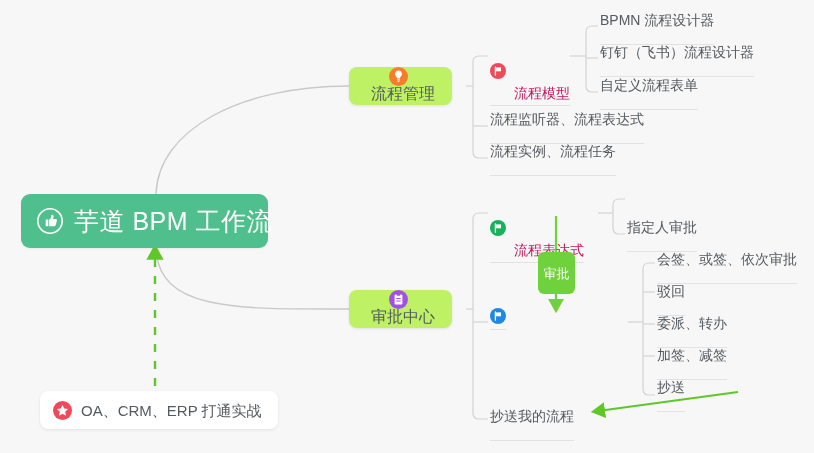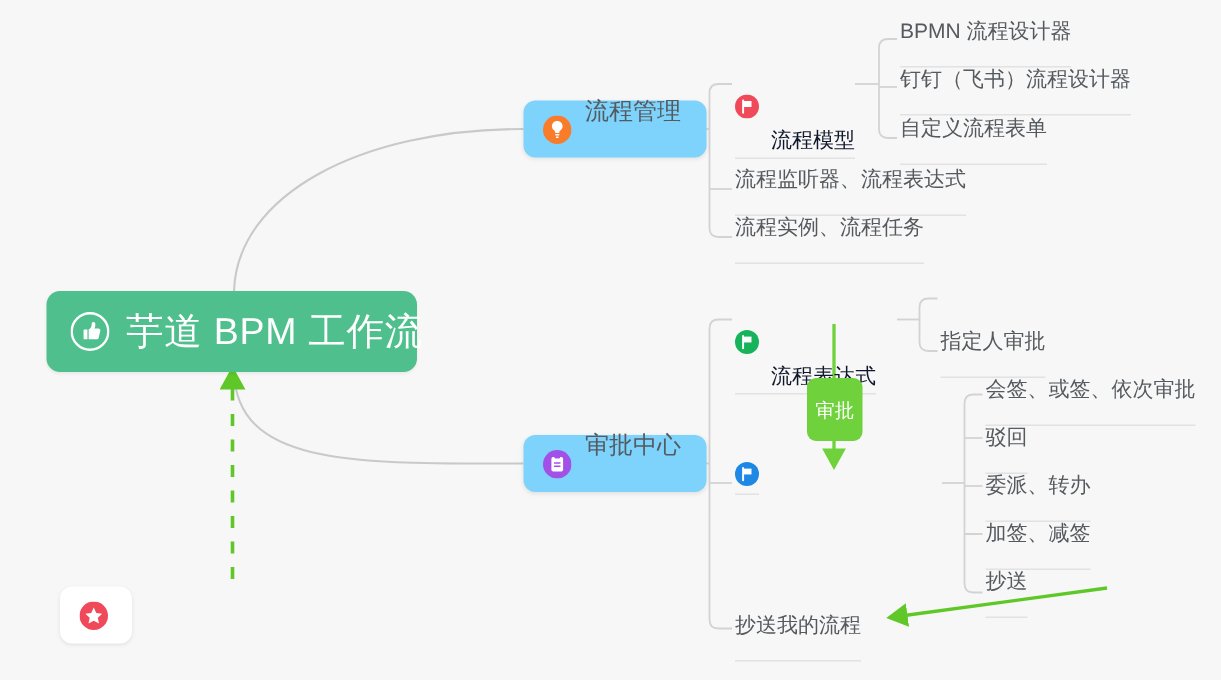--- a/index.html
+++ b/index.html
@@ -24,21 +24,21 @@
     position: absolute;
     left: 0; top: 0;
     width: 814px;
     height: 453px;
     pointer-events: none;
   }
 
   
   .root-node {
     position: absolute;
-    left: 31px;
+    left: 21px;
     top: 194px;
     width: 247px;
     height: 54px;
     background: #4FC08D;
     border-radius: 9px;
     display: flex;
     align-items: center;
     box-sizing: border-box;
     padding-left: 16px;
     box-shadow: 0 1px 2px rgba(0,0,0,0.06);
@@ -48,49 +48,51 @@
     font-size: 25px;
     letter-spacing: 0.5px;
     margin-left: 11px;
     white-space: nowrap;
     line-height: 1;
   }
 
   
   .branch-node {
     position: absolute;
-    background: #7dd3fc;
+    background: #bef264;
     border-radius: 8px;
     display: flex;
+    align-items: center;
     padding: 0 17px 0 13px;
     height: 38px;
     box-sizing: border-box;
     box-shadow: 0 1px 3px rgba(0,0,0,0.09);
     white-space: nowrap;
+    flex-direction: column;
   }
   .branch-label {
     font-size: 16px;
     color: #555a5f;
     margin-left: 9px;
     line-height: 1;
   }
 
   
   .l2-node {
     position: absolute;
     display: flex;
     align-items: center;
     white-space: nowrap;
     border-bottom: 1px solid #e2e2e2;
     padding-bottom: 5px;
     box-sizing: border-box;
   }
   .l2-label {
     font-size: 14px;
-    color: #0f172a;
+    color: #be185d;
     margin-left: 8px;
     line-height: 1;
     margin-top: 44px;
   }
 
   
   .leaf-node {
     position: absolute;
     white-space: nowrap;
     font-size: 14px;
@@ -293,15 +295,16 @@
   </div>
 
   <div class="bottom-node">
     <span class="icon">
       <svg width="19" height="19" viewBox="0 0 19 19" xmlns="http://www.w3.org/2000/svg">
         <circle cx="9.5" cy="9.5" r="9.5" fill="#F04A5A"></circle>
         <path d="M9.5 4.0 L11.2 7.6 L15.1 8.1 L12.2 10.8 L13.0 14.7 L9.5 12.8
                  L6.0 14.7 L6.8 10.8 L3.9 8.1 L7.8 7.6 Z" fill="#ffffff"></path>
       </svg>
     </span>
+    <span class="bottom-label">OA、CRM、ERP 打通实战</span>
   </div>
 
 </div>
 
 </body></html>

